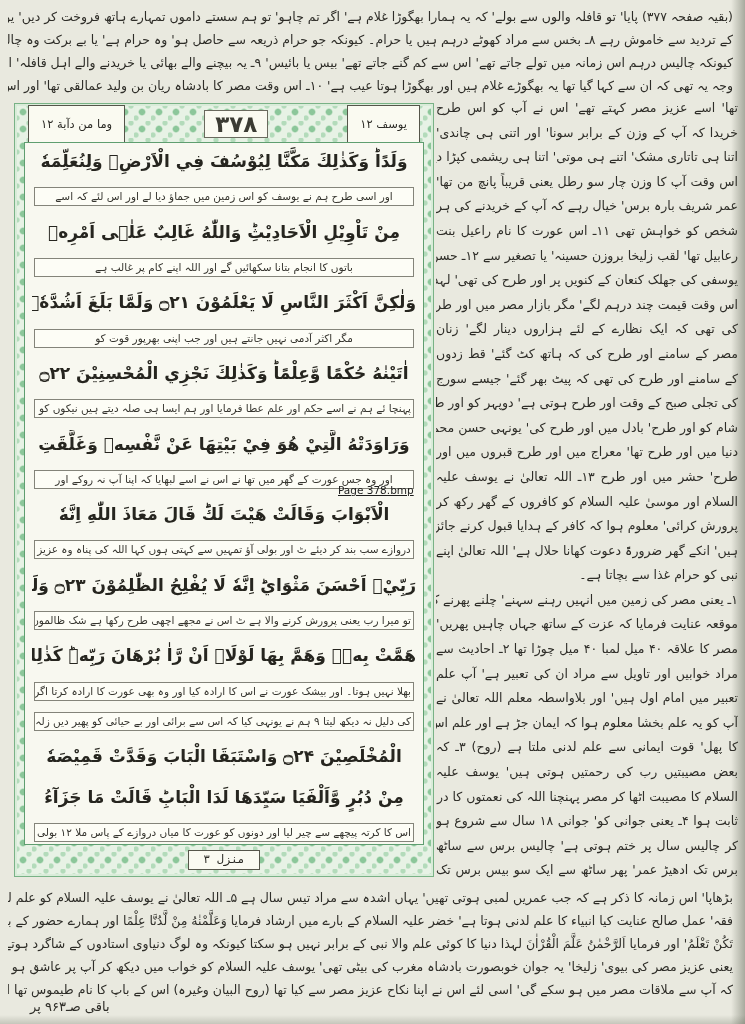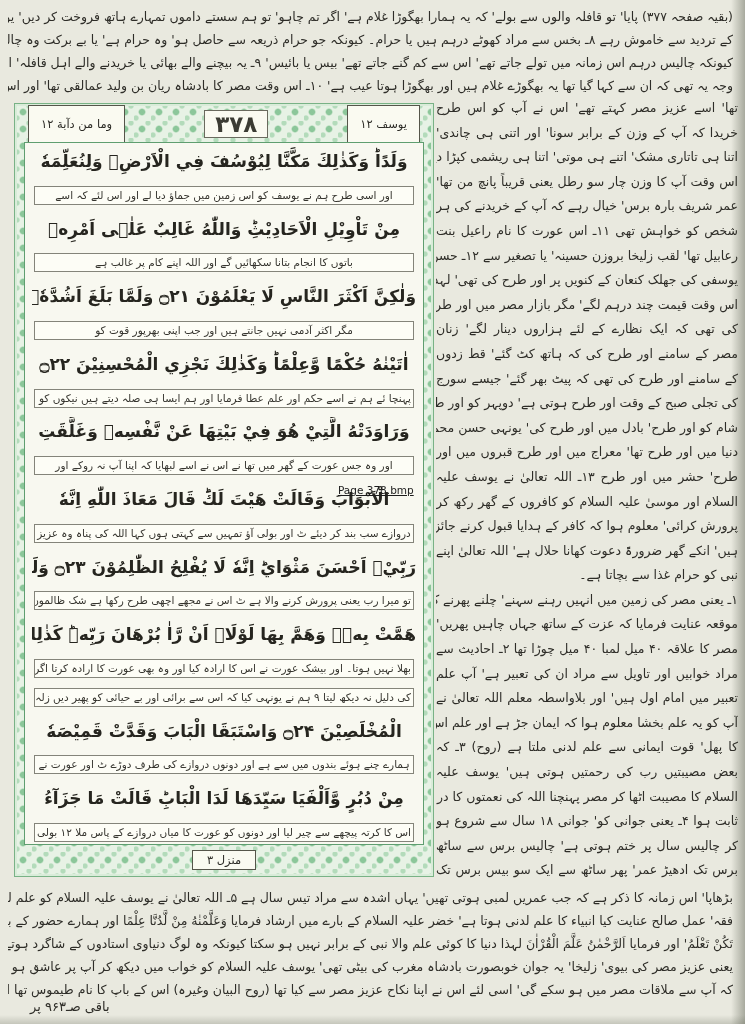--- a/index.html
+++ b/index.html
@@ -63,21 +63,21 @@
   }
   .q-line.arabic{
     font-weight:bold;font-size:17px;line-height:29px;text-align:center;direction:rtl;
     white-space:nowrap;overflow:hidden;color:#26251f;
   }
   .q-line.urdu{
     border:1px solid #84847a;background:#fdfdf6;margin:0 2px;padding:1px 2px;
     font-size:10.5px;line-height:15px;text-align:center;direction:rtl;
     white-space:nowrap;overflow:hidden;color:#36352f;
   }
-  .frame-footer{height:24px;display:flex;justify-content:center;align-items:center;}
+  .frame-footer{height:24px;display:flex;justify-content:center;align-items:center;font-family:Liberation Mono, monospace;}
   .manzil-box{
     background:#fafaf1;border:1px solid #55554a;font-size:11.5px;line-height:16px;
     padding:1px 14px;color:#2c2b26;direction:rtl;
   }
 
   
   .overlay-label{
     position:absolute;left:338px;top:484px;z-index:5;direction:ltr;
     font-size:10.5px;color:#1c1c1c;text-decoration:underline;
   }
@@ -112,21 +112,20 @@
         <div class="q-line arabic">وَرَاوَدَتْهُ الَّتِيْ هُوَ فِيْ بَيْتِهَا عَنْ نَّفْسِهٖ وَغَلَّقَتِ</div>
         <div class="q-line urdu">اور وہ جس عورت کے گھر میں تھا نے اس نے اسے لبھایا کہ اپنا آپ نہ روکے اور</div>
         <div class="q-line arabic">الْاَبْوَابَ وَقَالَتْ هَيْتَ لَكَؕ قَالَ مَعَاذَ اللّٰهِ اِنَّهٗ</div>
         <div class="q-line urdu">دروازے سب بند کر دیئے ٹ اور بولی آؤ تمہیں سے کہتی ہوں کہا اللہ کی پناہ وہ عزیز</div>
         <div class="q-line arabic">رَبِّيْۤ اَحْسَنَ مَثْوَايَؕ اِنَّهٗ لَا يُفْلِحُ الظّٰلِمُوْنَ ۝۲۳ وَلَقَدْ</div>
         <div class="q-line urdu">تو میرا رب یعنی پرورش کرنے والا ہے ٹ اس نے مجھے اچھی طرح رکھا ہے شک ظالموں کا</div>
         <div class="q-line arabic">هَمَّتْ بِهٖۚ وَهَمَّ بِهَا لَوْلَاۤ اَنْ رَّاٰ بُرْهَانَ رَبِّهٖؕ كَذٰلِكَ</div>
         <div class="q-line urdu">بھلا نہیں ہوتا۔ اور بیشک عورت نے اس کا ارادہ کیا اور وہ بھی عورت کا ارادہ کرتا اگر اپنے رب</div>
         <div class="q-line urdu">کی دلیل نہ دیکھ لیتا ۹ ہم نے یونہی کیا کہ اس سے برائی اور بے حیائی کو پھیر دیں زلہ بیشک وہ</div>
         <div class="q-line arabic">الْمُخْلَصِيْنَ ۝۲۴ وَاسْتَبَقَا الْبَابَ وَقَدَّتْ قَمِيْصَهٗ</div>
-        <div class="q-line urdu">ہمارے چنے ہوئے بندوں میں سے ہے اور دونوں دروازے کی طرف دوڑے ٹ اور عورت نے</div>
         <div class="q-line arabic">مِنْ دُبُرٍ وَّاَلْفَيَا سَيِّدَهَا لَدَا الْبَابِؕ قَالَتْ مَا جَزَآءُ</div>
         <div class="q-line urdu">اس کا کرتہ پیچھے سے چیر لیا اور دونوں کو عورت کا میاں دروازے کے پاس ملا ۱۲ بولی کیا سزا ہے</div>
       </div>
     <div class="frame-footer">
       <span class="manzil-box">منزل ۳</span>
     </div>
   </div>
 
   <div class="right-col">
       <div class="rc-line">تھا' اسے عزیز مصر کہتے تھے' اس نے آپ کو اس طرح</div>

